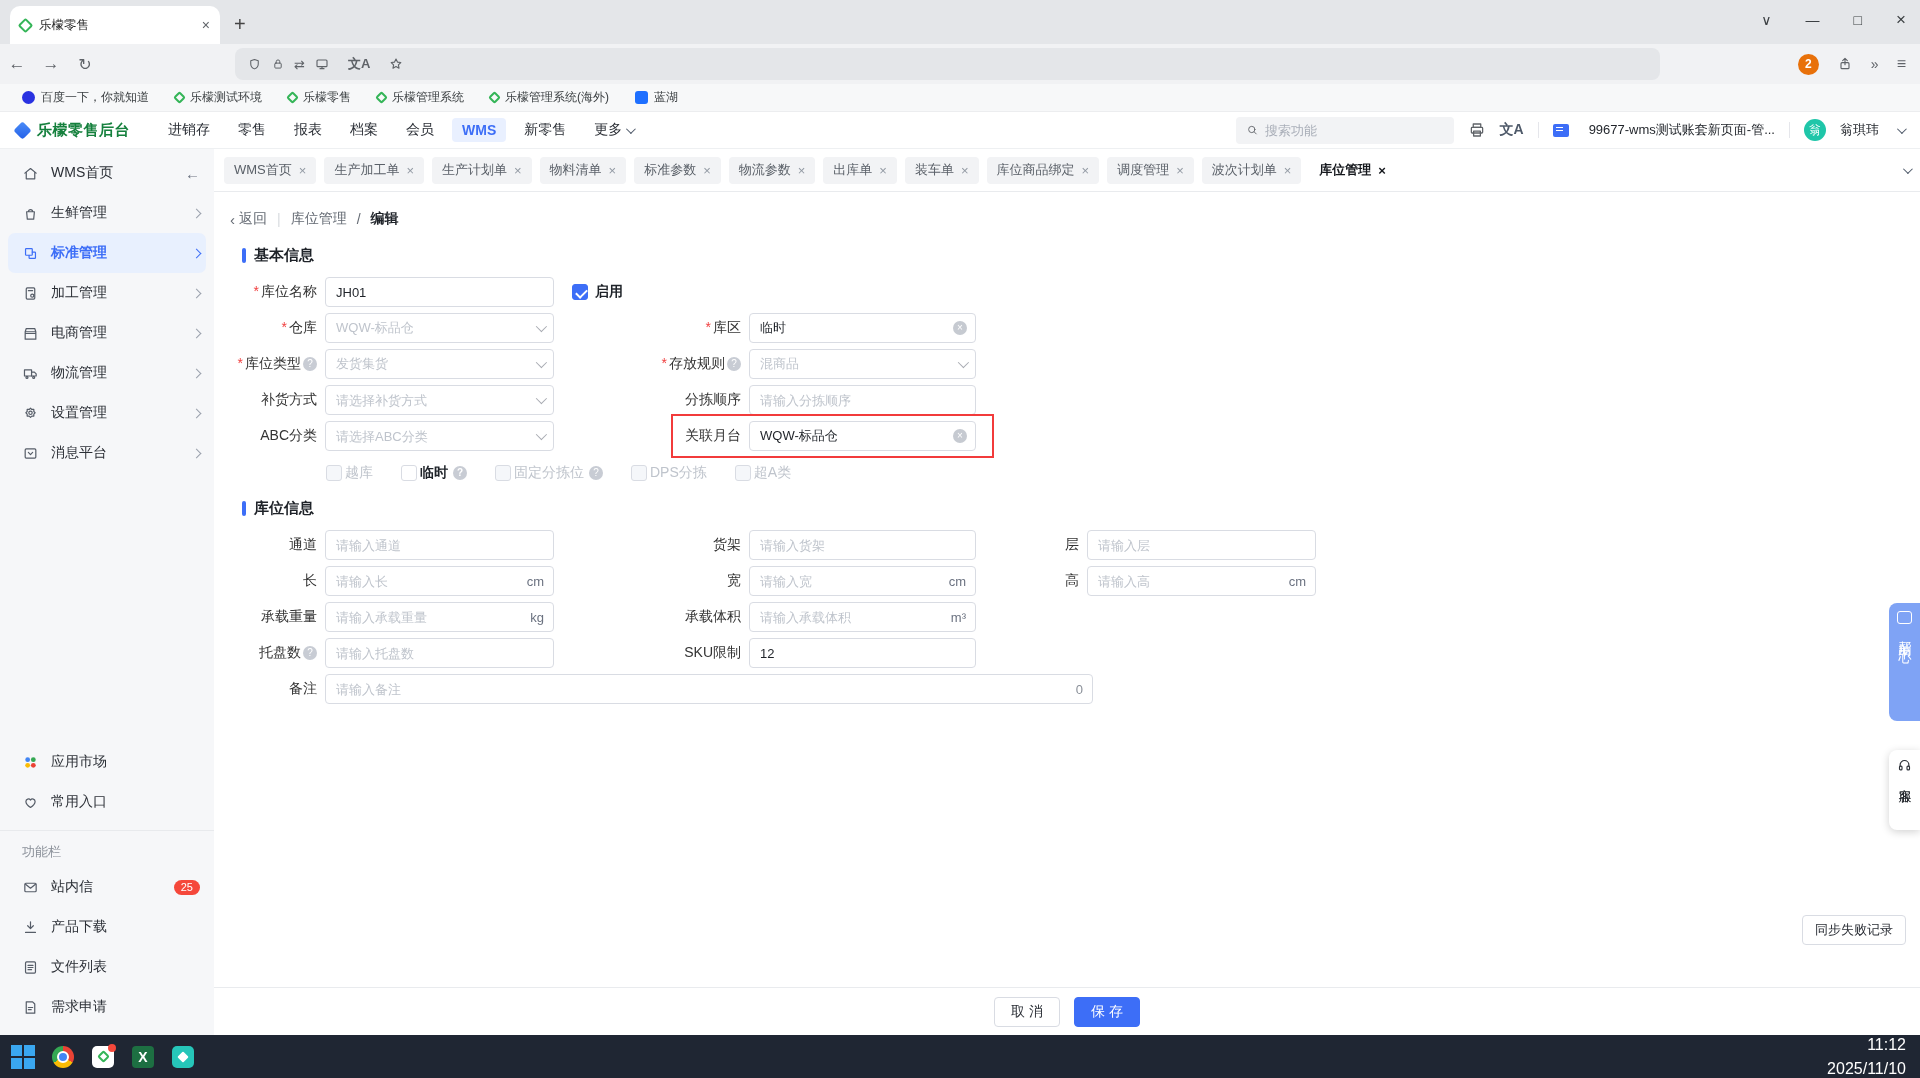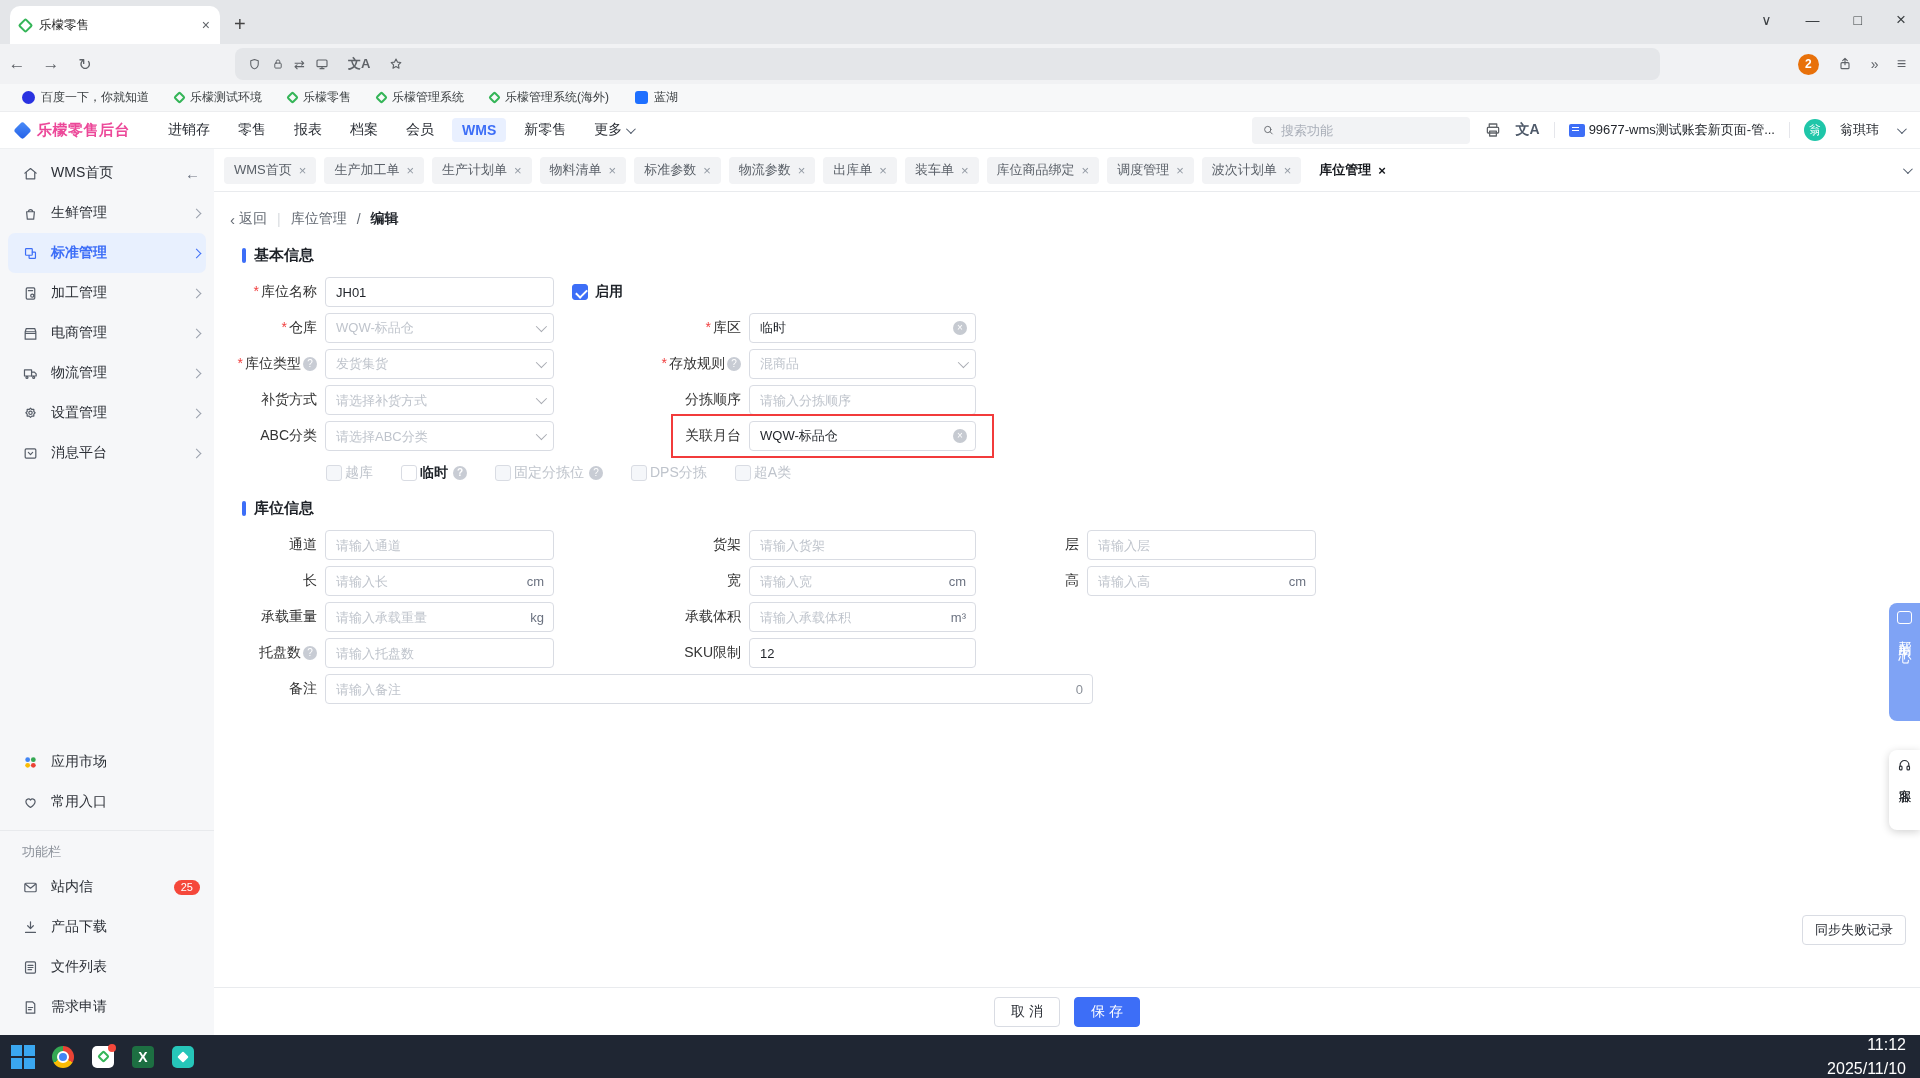--- a/index.html
+++ b/index.html
@@ -34,32 +34,32 @@
   .bm { display:flex; align-items:center; gap:6px; font-size:12px; color:#3c4043; }
   .bm-ic { width:13px; height:13px; border-radius:3px; flex:none;}
   .bm-baidu { background:#2932E1; border-radius:50%; }
   .bm-lemon { border:2px solid #35B558; transform:rotate(45deg); width:9px; height:9px; border-radius:2px;}
   .bm-lanhu { background:#1E6FFF; }
 
   
   .appheader { height:37px; background:#fff; border-bottom:1px solid #EEF0F2; display:flex; align-items:center; padding:0 16px; }
   .brand { display:flex; align-items:center; gap:8px; }
   .logo-d { width:13px; height:13px; background:linear-gradient(135deg,#4C8DF8,#2360E8); transform:rotate(45deg); border-radius:3px;}
-  .brand-name { font-size:15px; font-weight:700; color:#ec4899; letter-spacing:.5px;}
+  .brand-name { font-size:15px; font-weight:700; color:#15803d; letter-spacing:.5px;}
   .mainnav { display:flex; align-items:center; gap:8px; margin-left:28px; }
   .nav-item { font-size:14px; color:#2b2f36; padding:4px 10px; border-radius:4px; }
   .nav-item.active { color:#3D6EF7; background:#E9F0FF; font-weight:600;}
   .caret { display:inline-block; width:7px; height:7px; border-right:1.5px solid #4E5969; border-bottom:1.5px solid #4E5969;
            transform:rotate(45deg) translateY(-2px); margin-left:4px;}
   .hd-right { margin-left:auto; display:flex; align-items:center; gap:14px; }
   .searchbox { width:218px; height:27px; background:#F2F3F5; border-radius:4px; display:flex; align-items:center; padding:0 10px; gap:7px;}
   .searchbox input { border:0; background:transparent; outline:none; font-size:13px; width:100%; color:#333;}
   .searchbox input::placeholder { color:#A9AEB8; }
   .vdiv { width:1px; height:16px; background:#E5E6EB; }
-  .account { display:flex; align-items:center; gap:4px; font-size:13px; color:#1F2329; max-width:240px;}
+  .account { display:flex; align-items:center; gap:20px; font-size:13px; color:#1F2329; max-width:240px;}
   .acct-ic { width:16px; height:13px; background:#3D6EF7; border-radius:2px; position:relative;}
   .acct-ic::after{content:"";position:absolute;left:3px;top:3px;width:7px;height:1.6px;background:#fff;box-shadow:0 3px 0 #fff;}
   .avatar { width:22px; height:22px; border-radius:50%; background:#1FC6A9; color:#fff; font-size:12px;
             display:flex; align-items:center; justify-content:center;}
   .username { font-size:13px; color:#1F2329; }
 
   
   .appbody { display:flex; height:886px; }
   .sidebar { width:214px; background:#F6F7F9; display:flex; flex-direction:column; padding-top:4px; flex:none;}
   .sb-item { height:40px; display:flex; align-items:center; padding:0 14px 0 22px; gap:12px; font-size:14px; color:#2b2f36; position:relative;}

